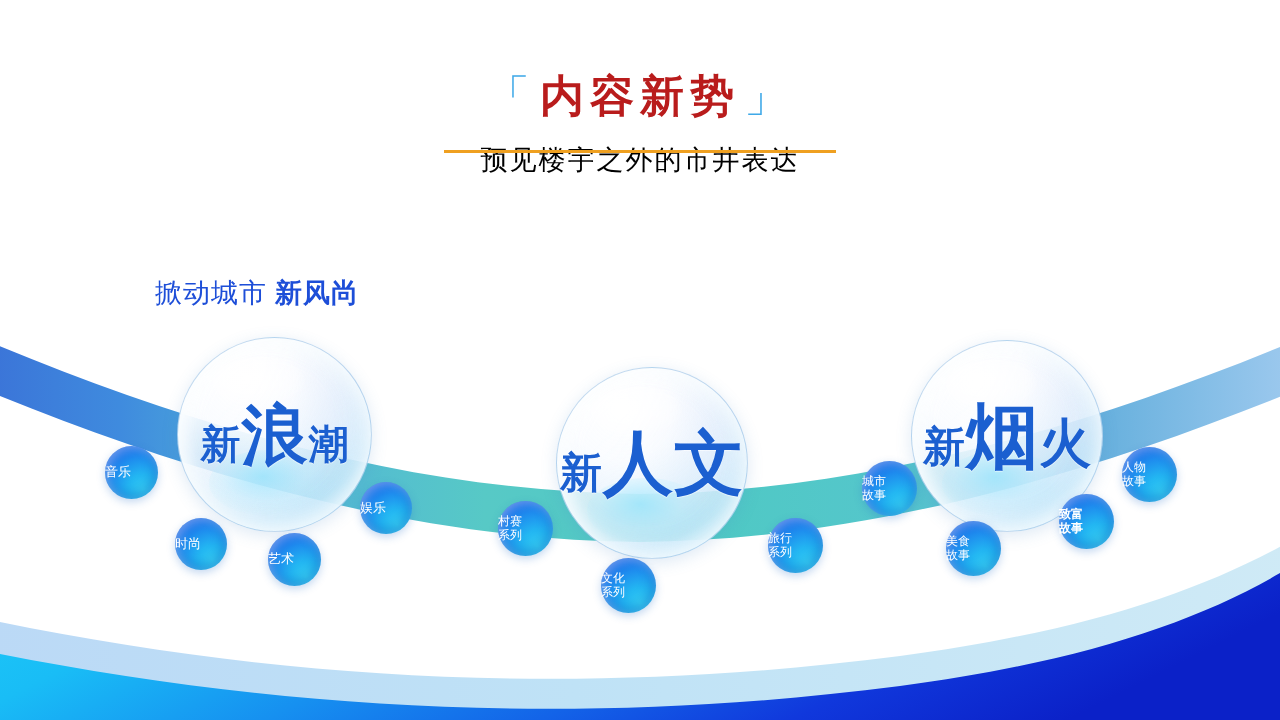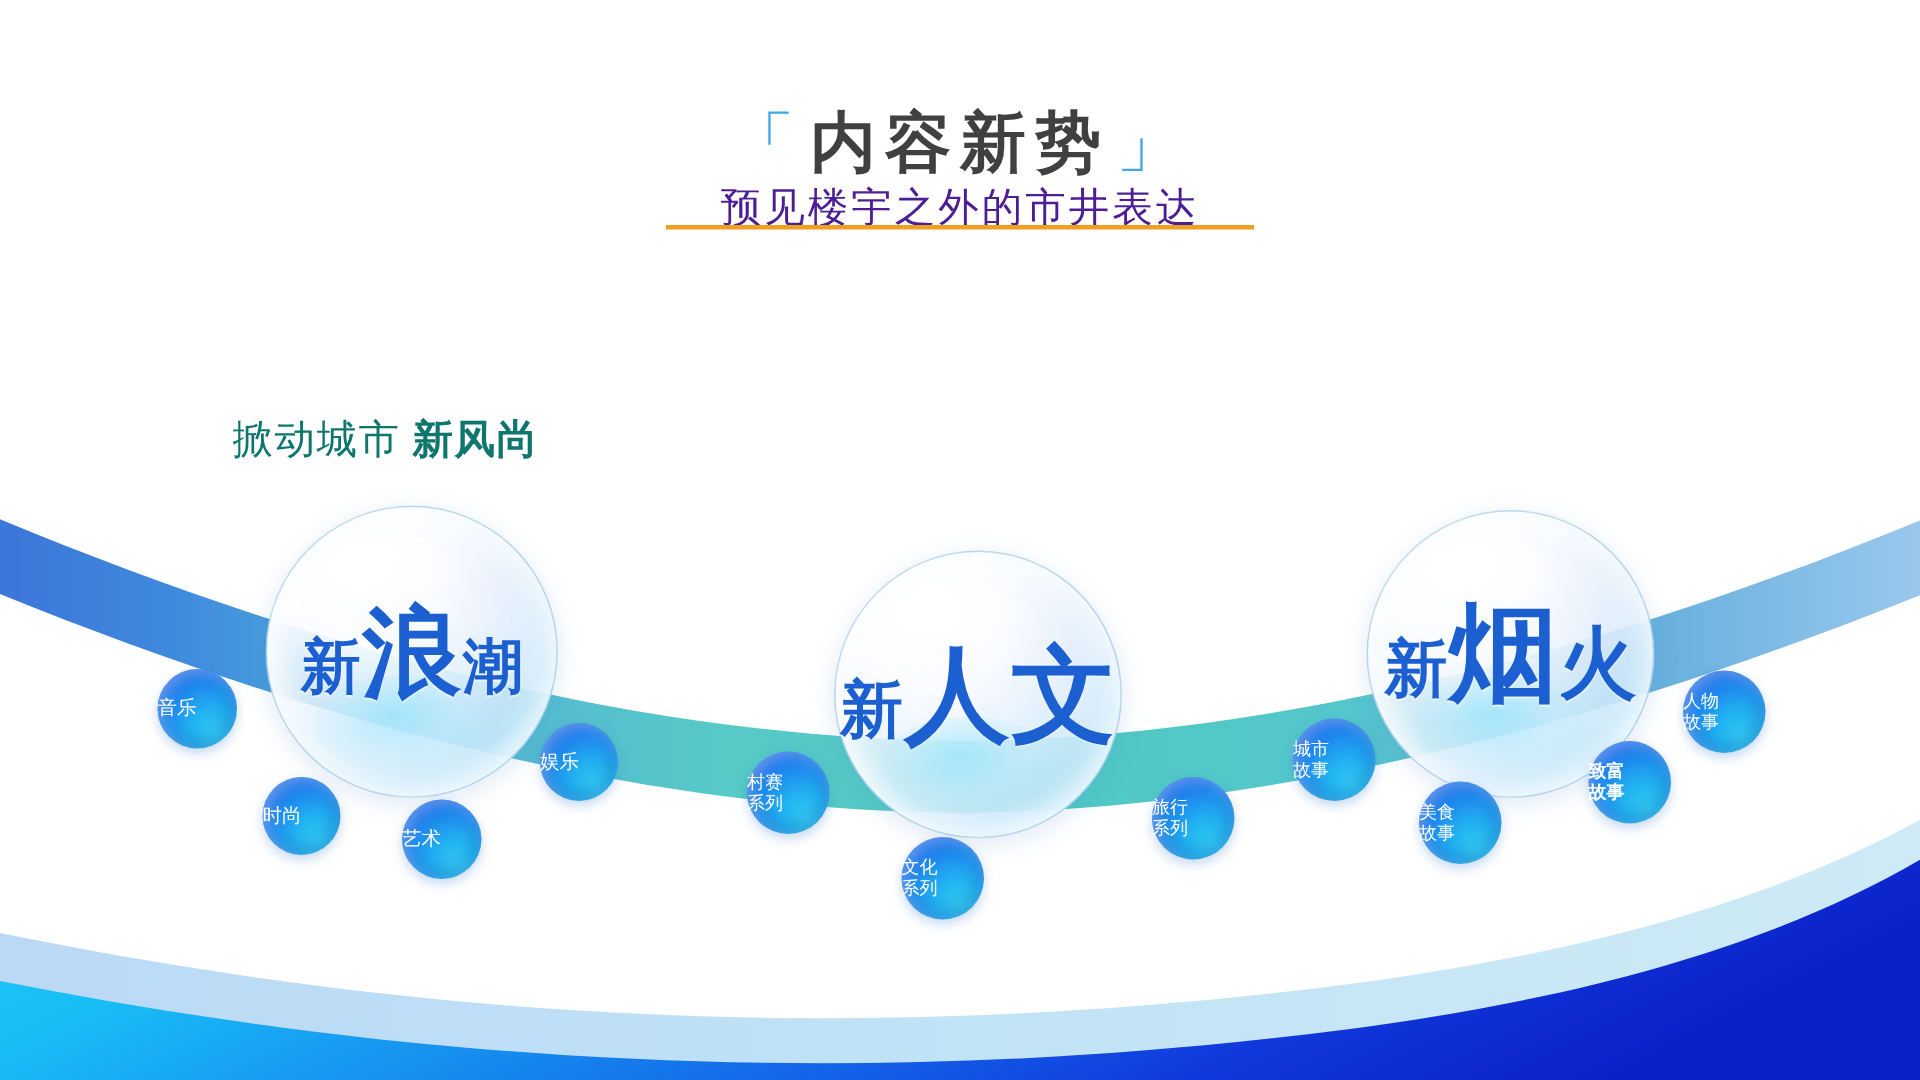--- a/index.html
+++ b/index.html
@@ -31,41 +31,42 @@
     letter-spacing: 6px;
     line-height: 1.1;
     white-space: nowrap;
   }
   .title-bracket {
     color: #3FA9E8;
     font-weight: 400;
     font-size: 44px;
     padding: 0 4px;
   }
-  .title-main { color: #404040; }
+  .title-main { color: #b91c1c; }
   .subtitle {
+    margin-top: 22px;
     font-size: 27px;
-    color: #4c1d95;
+    color: #000000;
     letter-spacing: 2px;
     font-weight: 400;
     white-space: nowrap;
   }
   .title-rule {
     position: absolute;
     left: 444px; top: 150px;
     width: 392px; height: 3px;
     background: #EFA020;
   }
 
   
   .group-heading {
     position: absolute;
     white-space: nowrap;
     font-size: 27px;
-    color: #0f766e;
+    color: #1d4ed8;
     letter-spacing: 1px;
   }
   .group-heading .light { font-weight: 400; }
   .group-heading .bold  { font-weight: bold; padding-left: 8px; }
 
   
   .big-bubble {
     position: absolute;
     border-radius: 50%;
     background:
@@ -254,21 +255,21 @@
 
 
   <div class="big-bubble" style="left:911px; top:340px; width:190px; height:190px;">
     <div class="bubble-label third">
       <span class="c1">新</span>
       <span class="c2">烟</span>
       <span class="c3">火</span>
     </div>
   </div>
 
-  <div class="tag-bubble" style="left:862px; top:479px; width:55px; height:55px; font-size:12px;">
+  <div class="tag-bubble" style="left:862px; top:461px; width:55px; height:55px; font-size:12px;">
     <div class="tag-text">
       <span>城市</span>
       <span>故事</span>
     </div>
   </div>
   <div class="tag-bubble" style="left:946px; top:521px; width:55px; height:55px; font-size:12px;">
     <div class="tag-text">
       <span>美食</span>
       <span>故事</span>
     </div>

